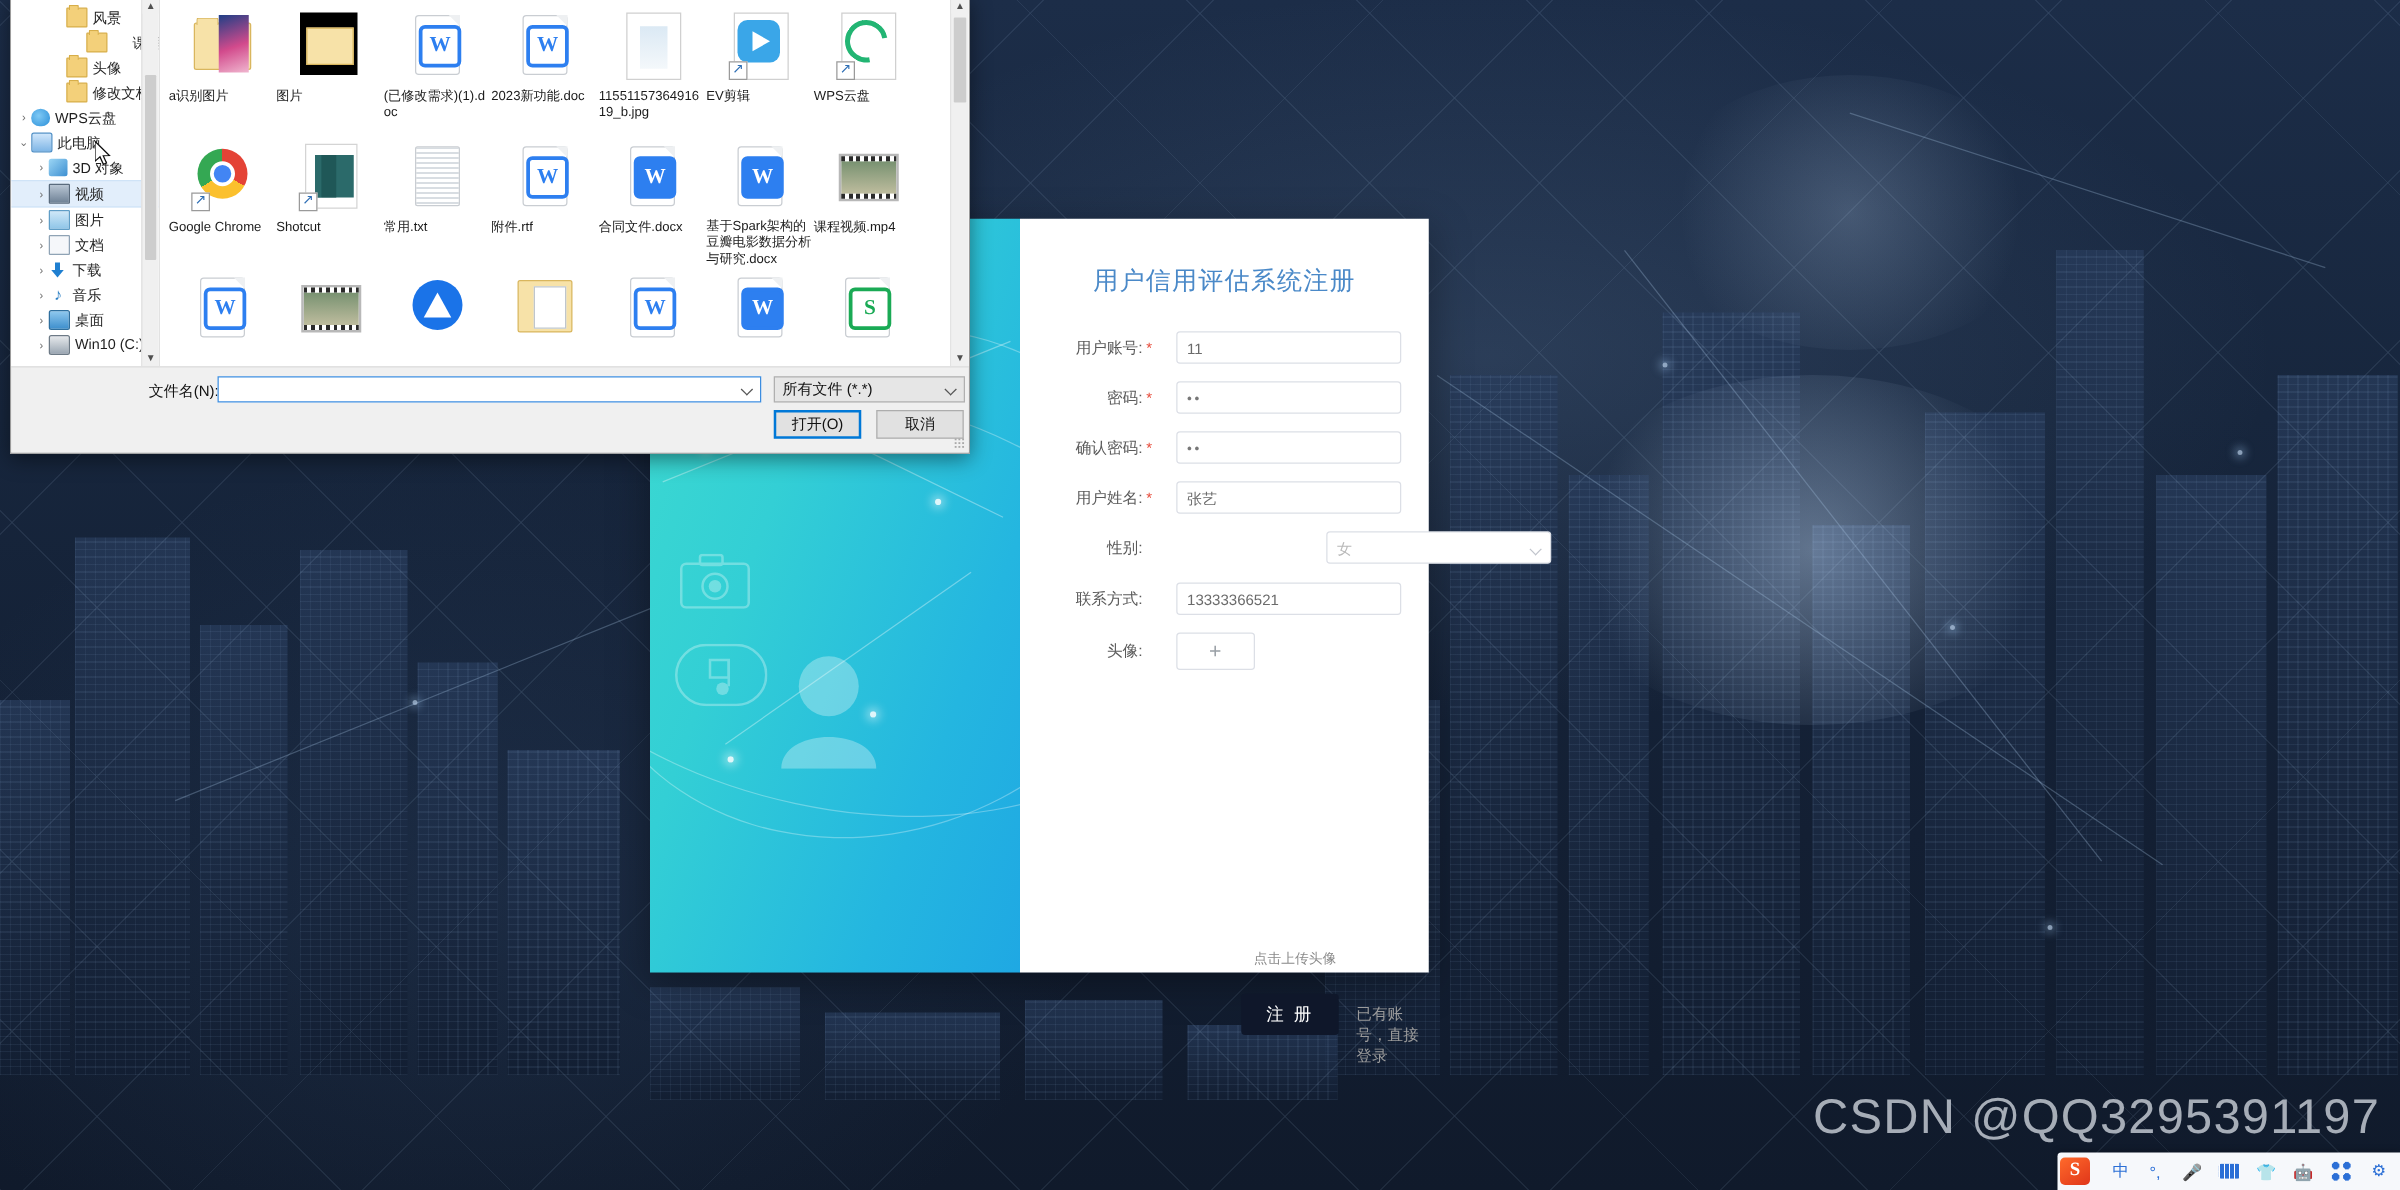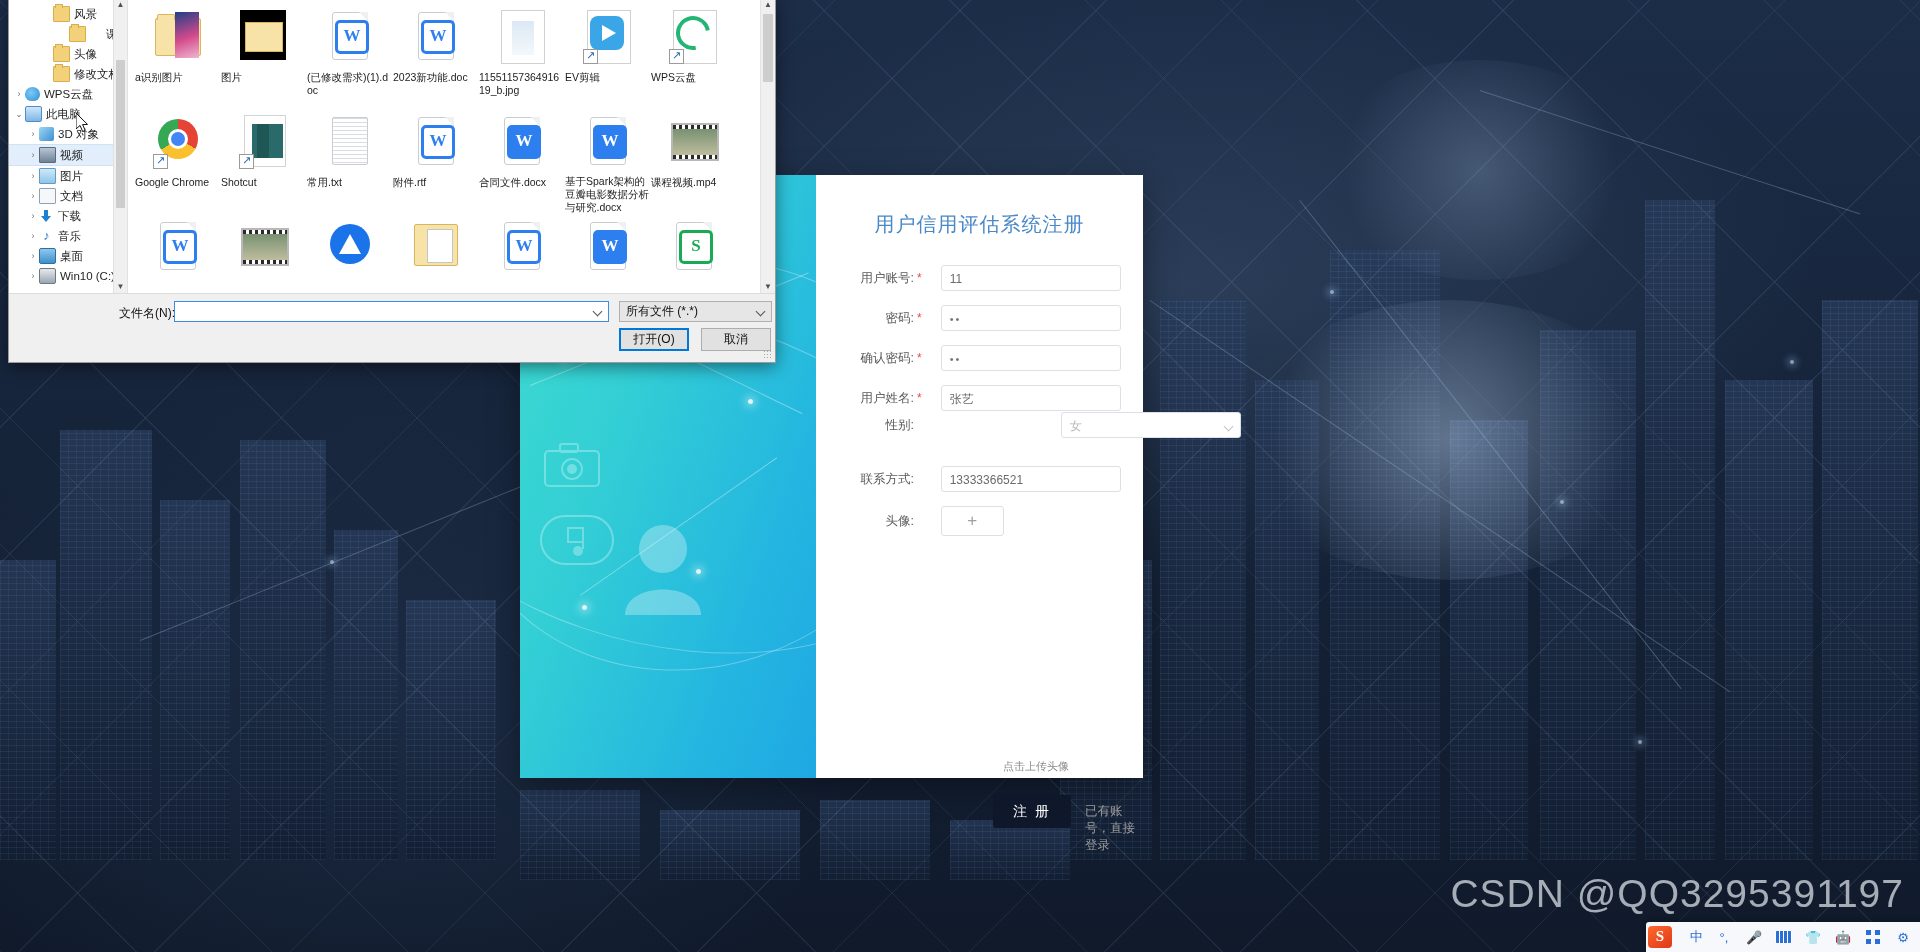--- a/index.html
+++ b/index.html
@@ -295,21 +295,21 @@
       <div class="finput pwdots">••</div>
     </div>
 
     <div class="frow" style="left:16px;top:210px;">
       <span class="flabel">用户姓名:</span>
       <span class="req">*</span>
       <span class="fspace"></span>
       <div class="finput">张艺</div>
     </div>
 
-    <div class="frow" style="left:16px;top:237px;gap:40px;">
+    <div class="frow" style="left:16px;top:250px;gap:40px;">
       <span class="flabel">性别:</span>
       <span class="req" style="visibility:hidden;">*</span>
       <span class="fspace"></span>
       <div class="finput sel">
         <span>女</span>
         <span class="caret"></span>
       </div>
     </div>
 
     <div class="frow" style="left:16px;top:291px;">

